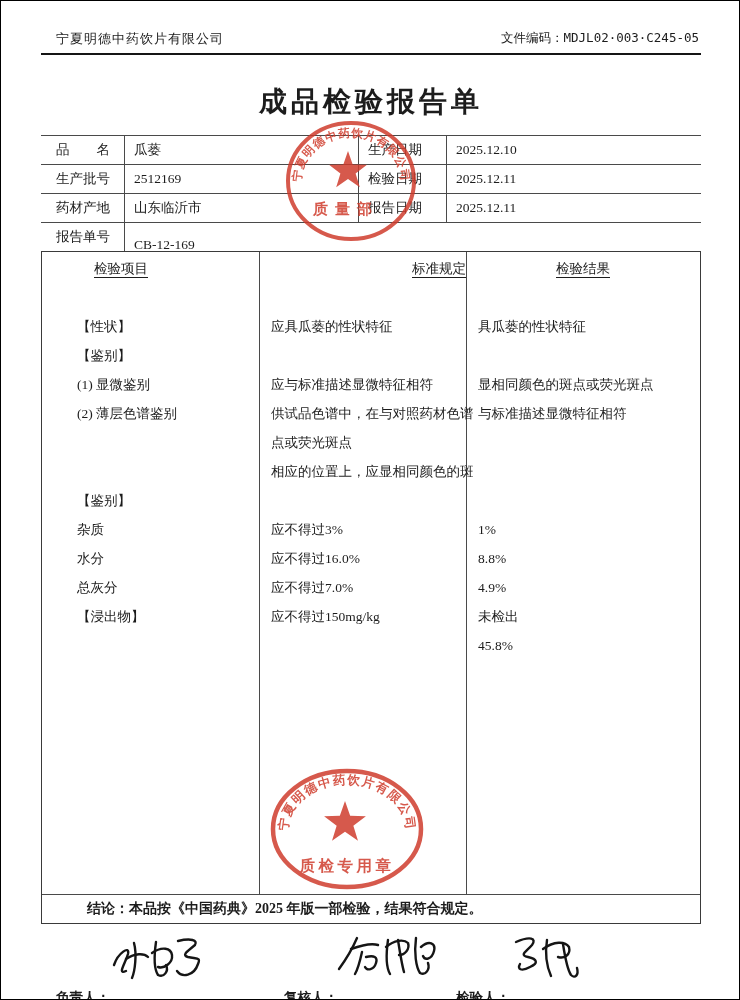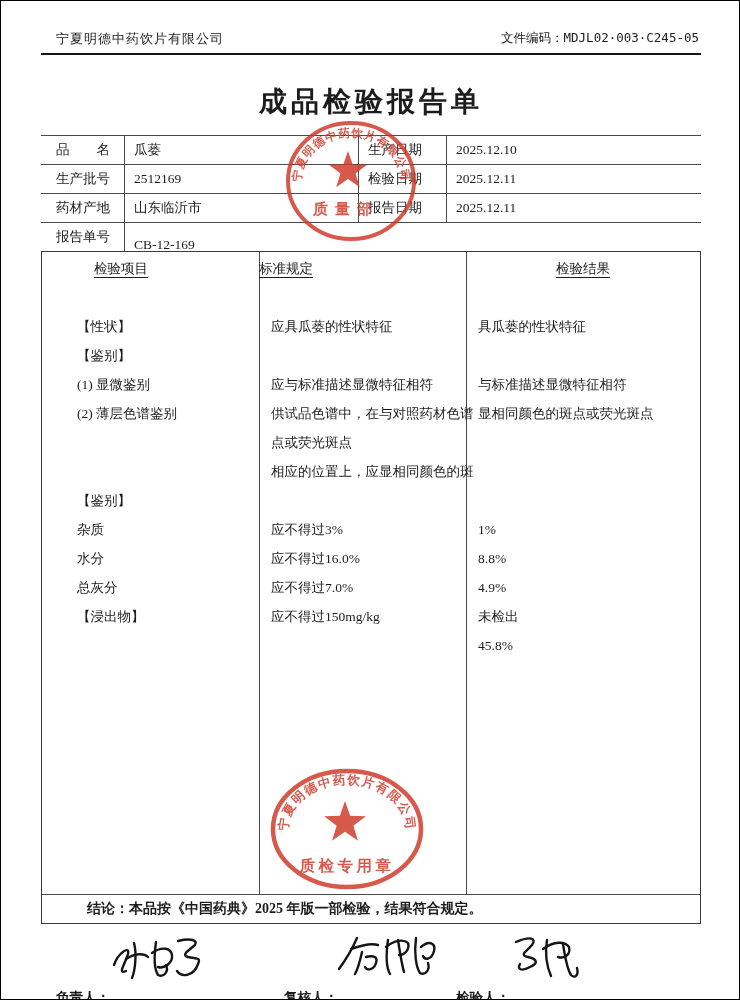--- a/index.html
+++ b/index.html
@@ -18,21 +18,21 @@
   .vline{width:1px;background:#4a4a4a;}
   .irow{height:29px;line-height:29px;font-size:13.5px;white-space:nowrap;}
   .i-label{left:55px;}
   .i-value{left:133px;}
   .i-label2{left:367px;}
   .i-value2{left:455px;}
   .tbl-border{left:40px;top:250px;width:660px;height:673px;border:1px solid #3a3a3a;box-sizing:border-box;}
   .th{top:256px;height:24px;line-height:24px;font-size:13.5px;}
   .th span{border-bottom:1px solid #1c1c1c;padding-bottom:1px;}
   .th1{left:55px;margin-left:38px;}
-  .th2{left:258px;width:207px;text-align:left;}
+  .th2{left:258px;width:207px;text-align:right;}
   .th3{left:465px;width:234px;text-align:center;}
   .tcol{top:311px;font-size:13.5px;}
   .tcol1{left:55px;width:200px;margin-left:21px;}
   .tcol2{left:270px;width:195px;}
   .tcol3{left:477px;width:220px;}
   .tline{height:29px;line-height:29px;white-space:nowrap;}
   .concl{left:41px;top:894px;width:658px;height:28px;line-height:28px;
          font-size:14px;font-weight:bold;padding-left:45px;box-sizing:border-box;white-space:nowrap;}
   .sig-label{top:948px;font-size:13.5px;font-weight:bold;margin-top:40px;}
   .stamp{opacity:0.84;pointer-events:none;}
@@ -109,22 +109,22 @@
         <div class="tline">相应的位置上，应显相同颜色的斑</div>
         <div class="tline"></div>
         <div class="tline">应不得过3%</div>
         <div class="tline">应不得过16.0%</div>
         <div class="tline">应不得过7.0%</div>
         <div class="tline">应不得过150mg/kg</div>
       </div>
     <div class="abs tcol tcol3">
         <div class="tline">具瓜蒌的性状特征</div>
         <div class="tline"></div>
+        <div class="tline">显相同颜色的斑点或荧光斑点</div>
         <div class="tline">与标准描述显微特征相符</div>
-        <div class="tline">显相同颜色的斑点或荧光斑点</div>
         <div class="tline"></div>
         <div class="tline"></div>
         <div class="tline"></div>
         <div class="tline">1%</div>
         <div class="tline">8.8%</div>
         <div class="tline">4.9%</div>
         <div class="tline">未检出</div>
         <div class="tline">45.8%</div>
       </div>
 

